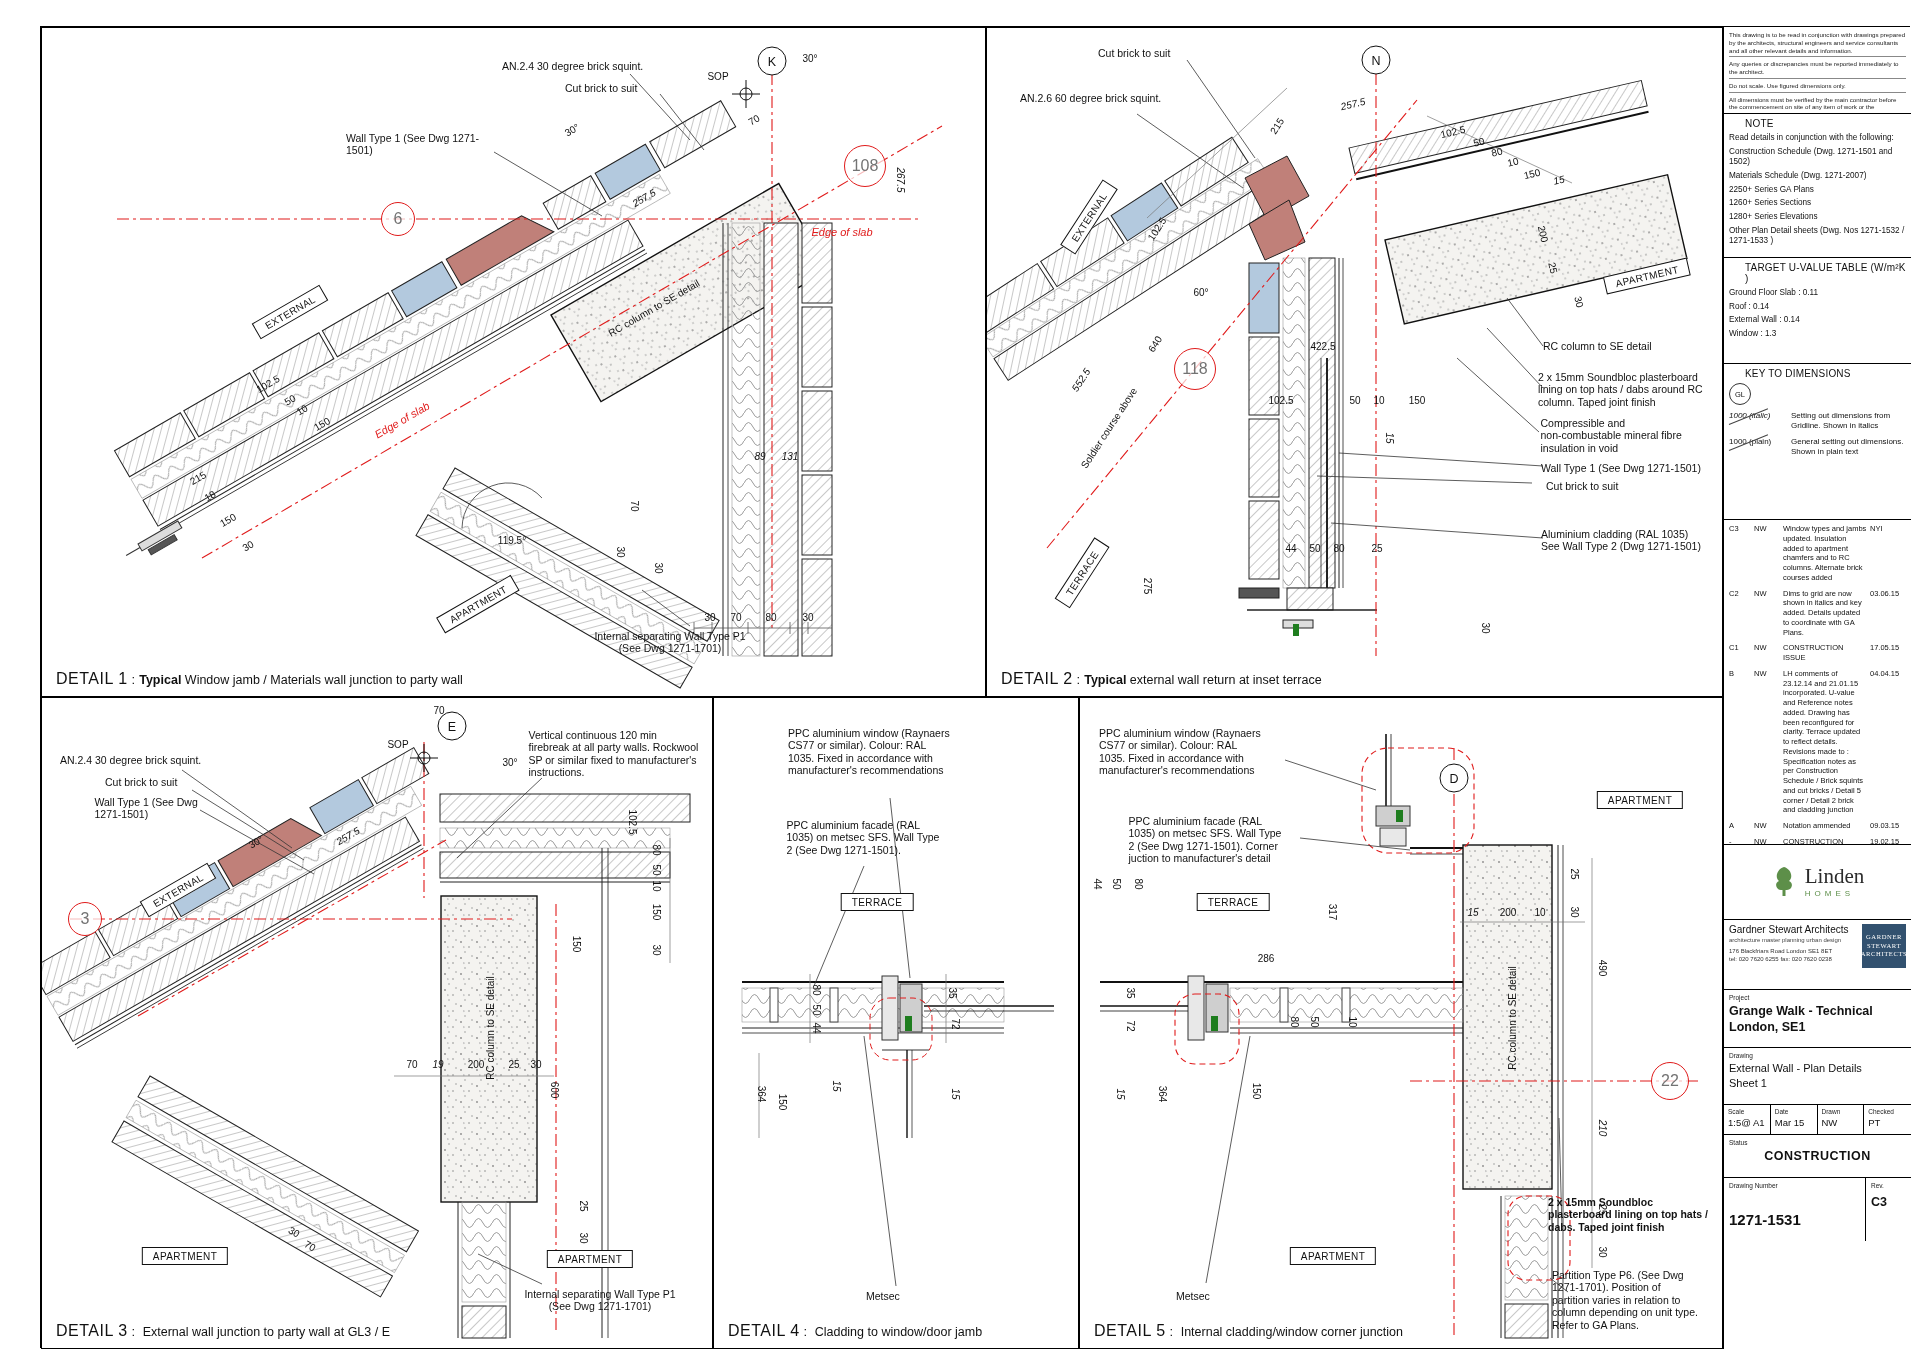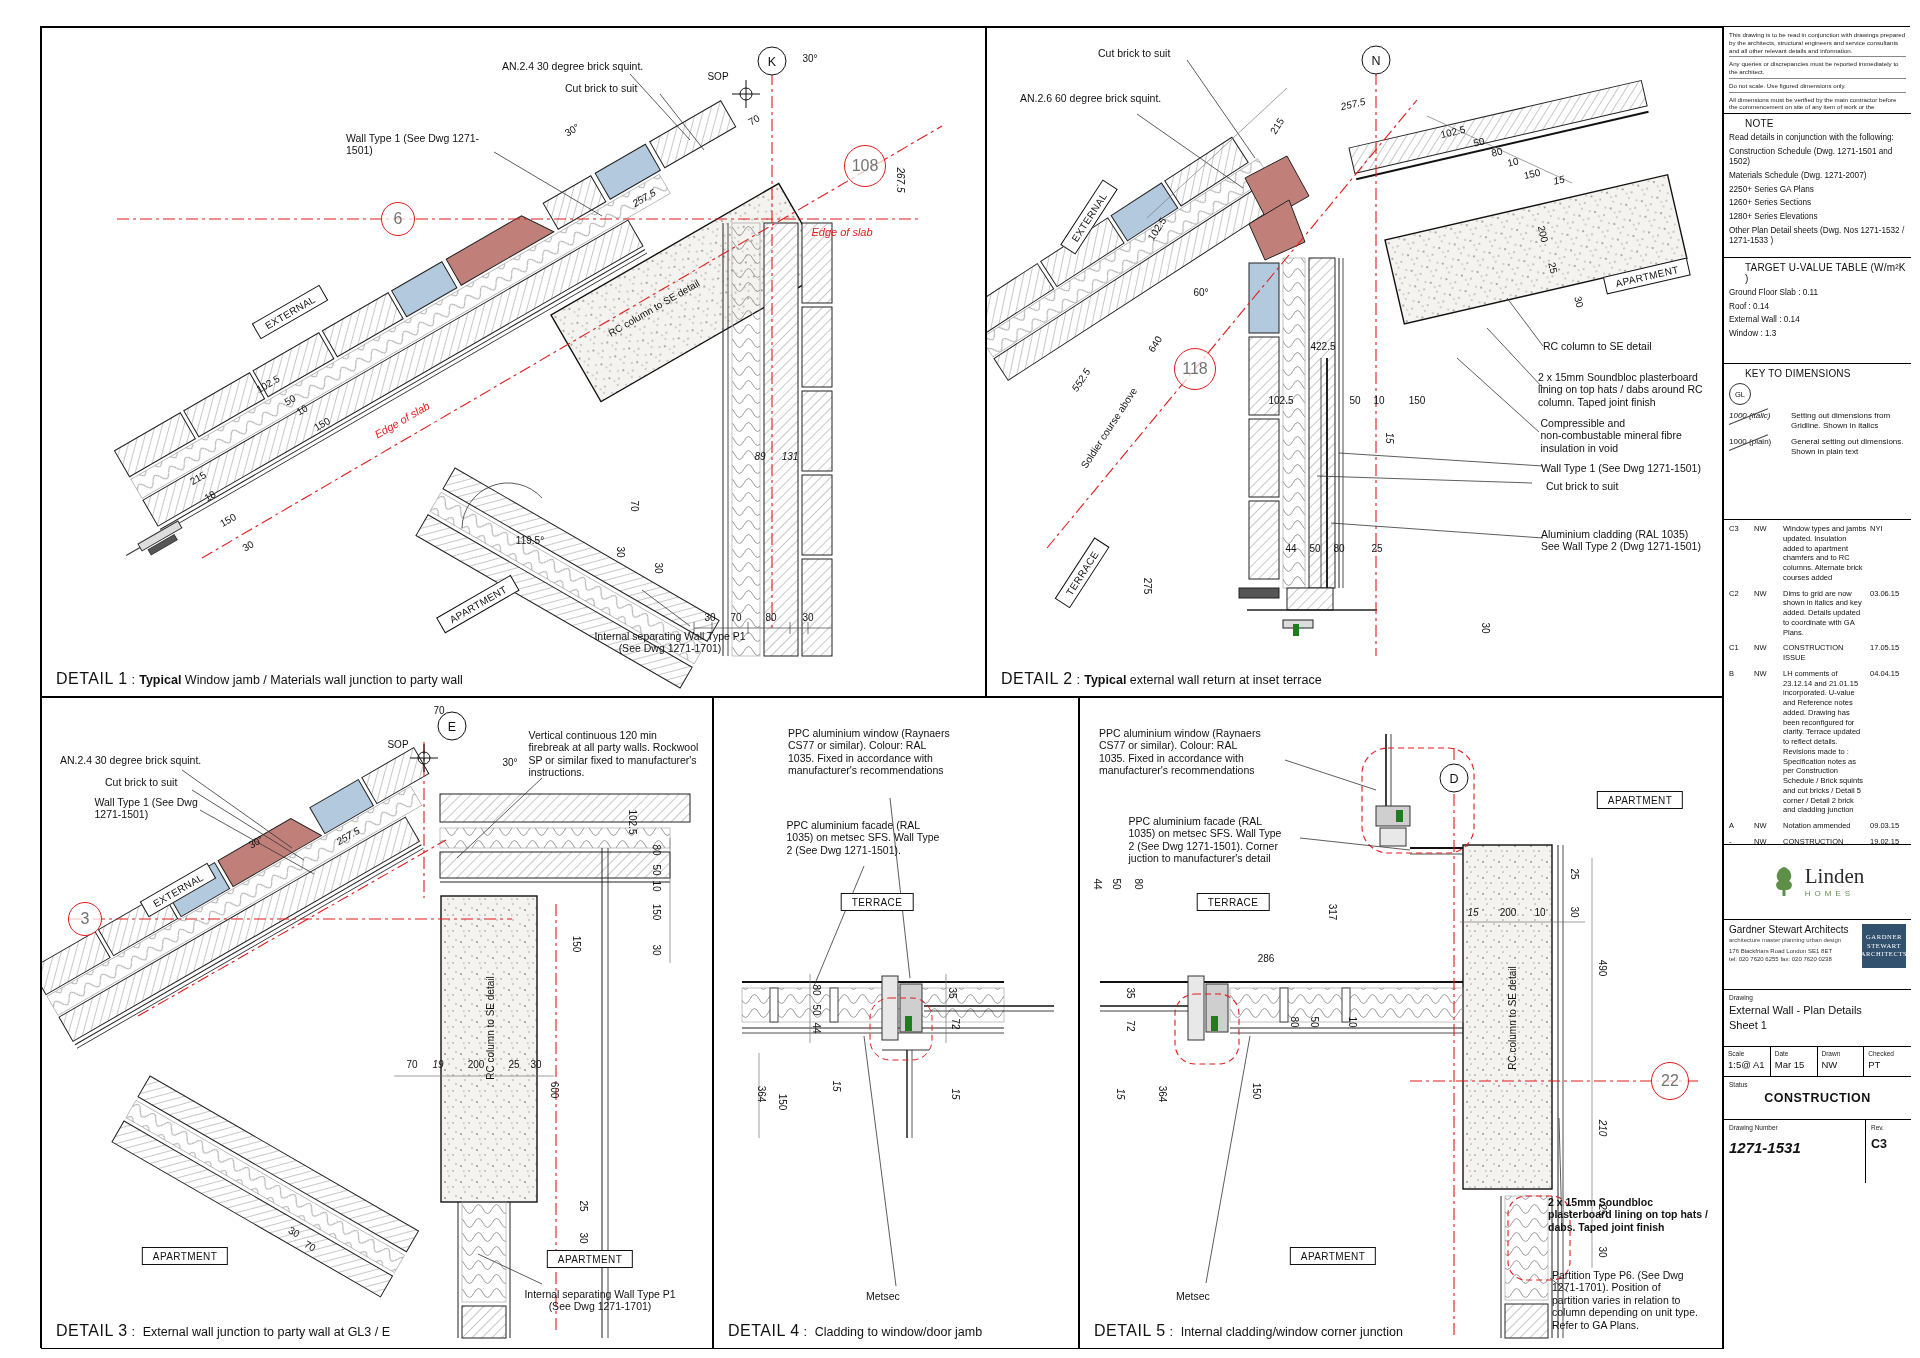--- a/index.html
+++ b/index.html
@@ -66,21 +66,21 @@
   .tb-label{font-size:6.5px;color:#222;margin-bottom:2px;}
   .proj-line{font-weight:bold;font-size:12.5px;line-height:1.3;}
   .dwg-line{font-size:11px;line-height:1.35;}
   .tb-meta{display:grid;grid-template-columns:1fr 1fr 1fr 1fr;padding:0;}
   .meta-cell{border-right:1px solid #000;padding:3px 4px;box-sizing:border-box;}
   .meta-cell:last-child{border-right:none;}
   .meta-val{font-size:9.5px;margin-top:2px;}
   .status-val{font-weight:bold;font-size:12.5px;text-align:center;letter-spacing:.5px;margin-top:3px;}
   .tb-num{display:flex;padding:0;}
   .num-left{flex:1;padding:4px 5px;}
-  .num-val{font-weight:bold;font-size:15px;margin-top:8px;font-style:italic;}
+  .num-val{font-weight:bold;font-size:15px;margin-top:22px;}
   .num-right{width:46px;border-left:1px solid #000;padding:4px 5px;box-sizing:border-box;}
   .rev-val{font-weight:bold;font-size:12.5px;margin-top:6px;}
 </style>
 </head>
 <body>
 
 <div class="page">
 
   <svg width="0" height="0" style="position:absolute">
     <defs>
@@ -191,21 +191,21 @@
           <div class="t d" style="left: 768px; top: 30px; transform: translate(-50%, -50%);">30°</div>
           <div class="t d" style="left: 530px; top: 102px; transform: translate(-50%, -50%) rotate(-30deg);">30°</div>
           <div class="t d" style="left: 712px; top: 92px; transform: translate(-50%, -50%) rotate(-30deg);">70</div>
           <div class="t di" style="left: 602px; top: 170px; transform: translate(-50%, -50%) rotate(-30deg);">257.5</div>
           <div class="t di" style="left: 858px; top: 152px; transform: translate(-50%, -50%) rotate(90deg);">267.5</div>
           <div class="t rd" style="left: 800px; top: 204px; transform: translate(-50%, -50%);">Edge of slab</div>
           <div class="t rd" style="left: 360px; top: 392px; transform: translate(-50%, -50%) rotate(-30deg);">Edge of slab</div>
           <div class="t bx" style="left: 248px; top: 284px; transform: translate(-50%, -50%) rotate(-30deg);">EXTERNAL</div>
           <div class="t d" style="left: 612px; top: 280px; transform: translate(-50%, -50%) rotate(-30deg);">RC column to SE detail</div>
           <div class="t bx" style="left: 436px; top: 576px; transform: translate(-50%, -50%) rotate(-30deg);">APARTMENT</div>
-          <div class="t d" style="left: 488px; top: 512px; transform: translate(-50%, -50%);">119.5°</div>
+          <div class="t d" style="left: 470px; top: 512px; transform: translate(-50%, -50%);">119.5°</div>
           <div class="t ac" style="left: 628px; top: 614px; width: 190px; transform: translate(-50%, -50%);">Internal separating Wall Type P1
 (See Dwg 1271-1701)</div>
           <div class="t d" style="left: 226px; top: 356px; transform: translate(-50%, -50%) rotate(-30deg);">102.5</div>
           <div class="t d" style="left: 248px; top: 372px; transform: translate(-50%, -50%) rotate(-30deg);">50</div>
           <div class="t d" style="left: 260px; top: 382px; transform: translate(-50%, -50%) rotate(-30deg);">10</div>
           <div class="t d" style="left: 280px; top: 396px; transform: translate(-50%, -50%) rotate(-30deg);">150</div>
           <div class="t d" style="left: 156px; top: 450px; transform: translate(-50%, -50%) rotate(-30deg);">215</div>
           <div class="t d" style="left: 168px; top: 468px; transform: translate(-50%, -50%) rotate(-30deg);">18</div>
           <div class="t d" style="left: 186px; top: 492px; transform: translate(-50%, -50%) rotate(-30deg);">150</div>
           <div class="t d" style="left: 206px; top: 518px; transform: translate(-50%, -50%) rotate(-30deg);">30</div>
@@ -762,20 +762,25 @@
           <div class="arch-addr">176 Blackfriars Road London SE1 8ET</div>
           <div class="arch-addr">tel: 020 7620 6255  fax: 020 7620 0238</div>
         </div>
         <div class="gsa">
           <span>GARDNER</span>
           <span>STEWART</span>
           <span>ARCHITECTS</span>
         </div>
       </div>
 
+      <div class="tb-sec" style="height:58px">
+        <div class="tb-label">Project</div>
+        <div class="proj-line">Grange Walk - Technical</div>
+        <div class="proj-line">London, SE1</div>
+      </div>
 
       <div class="tb-sec" style="height:57px">
         <div class="tb-label">Drawing</div>
         <div class="dwg-line">External Wall - Plan Details</div>
         <div class="dwg-line">Sheet 1</div>
       </div>
 
       <div class="tb-sec tb-meta" style="height:30px">
         <div class="meta-cell">
           <div class="tb-label">Scale</div>

